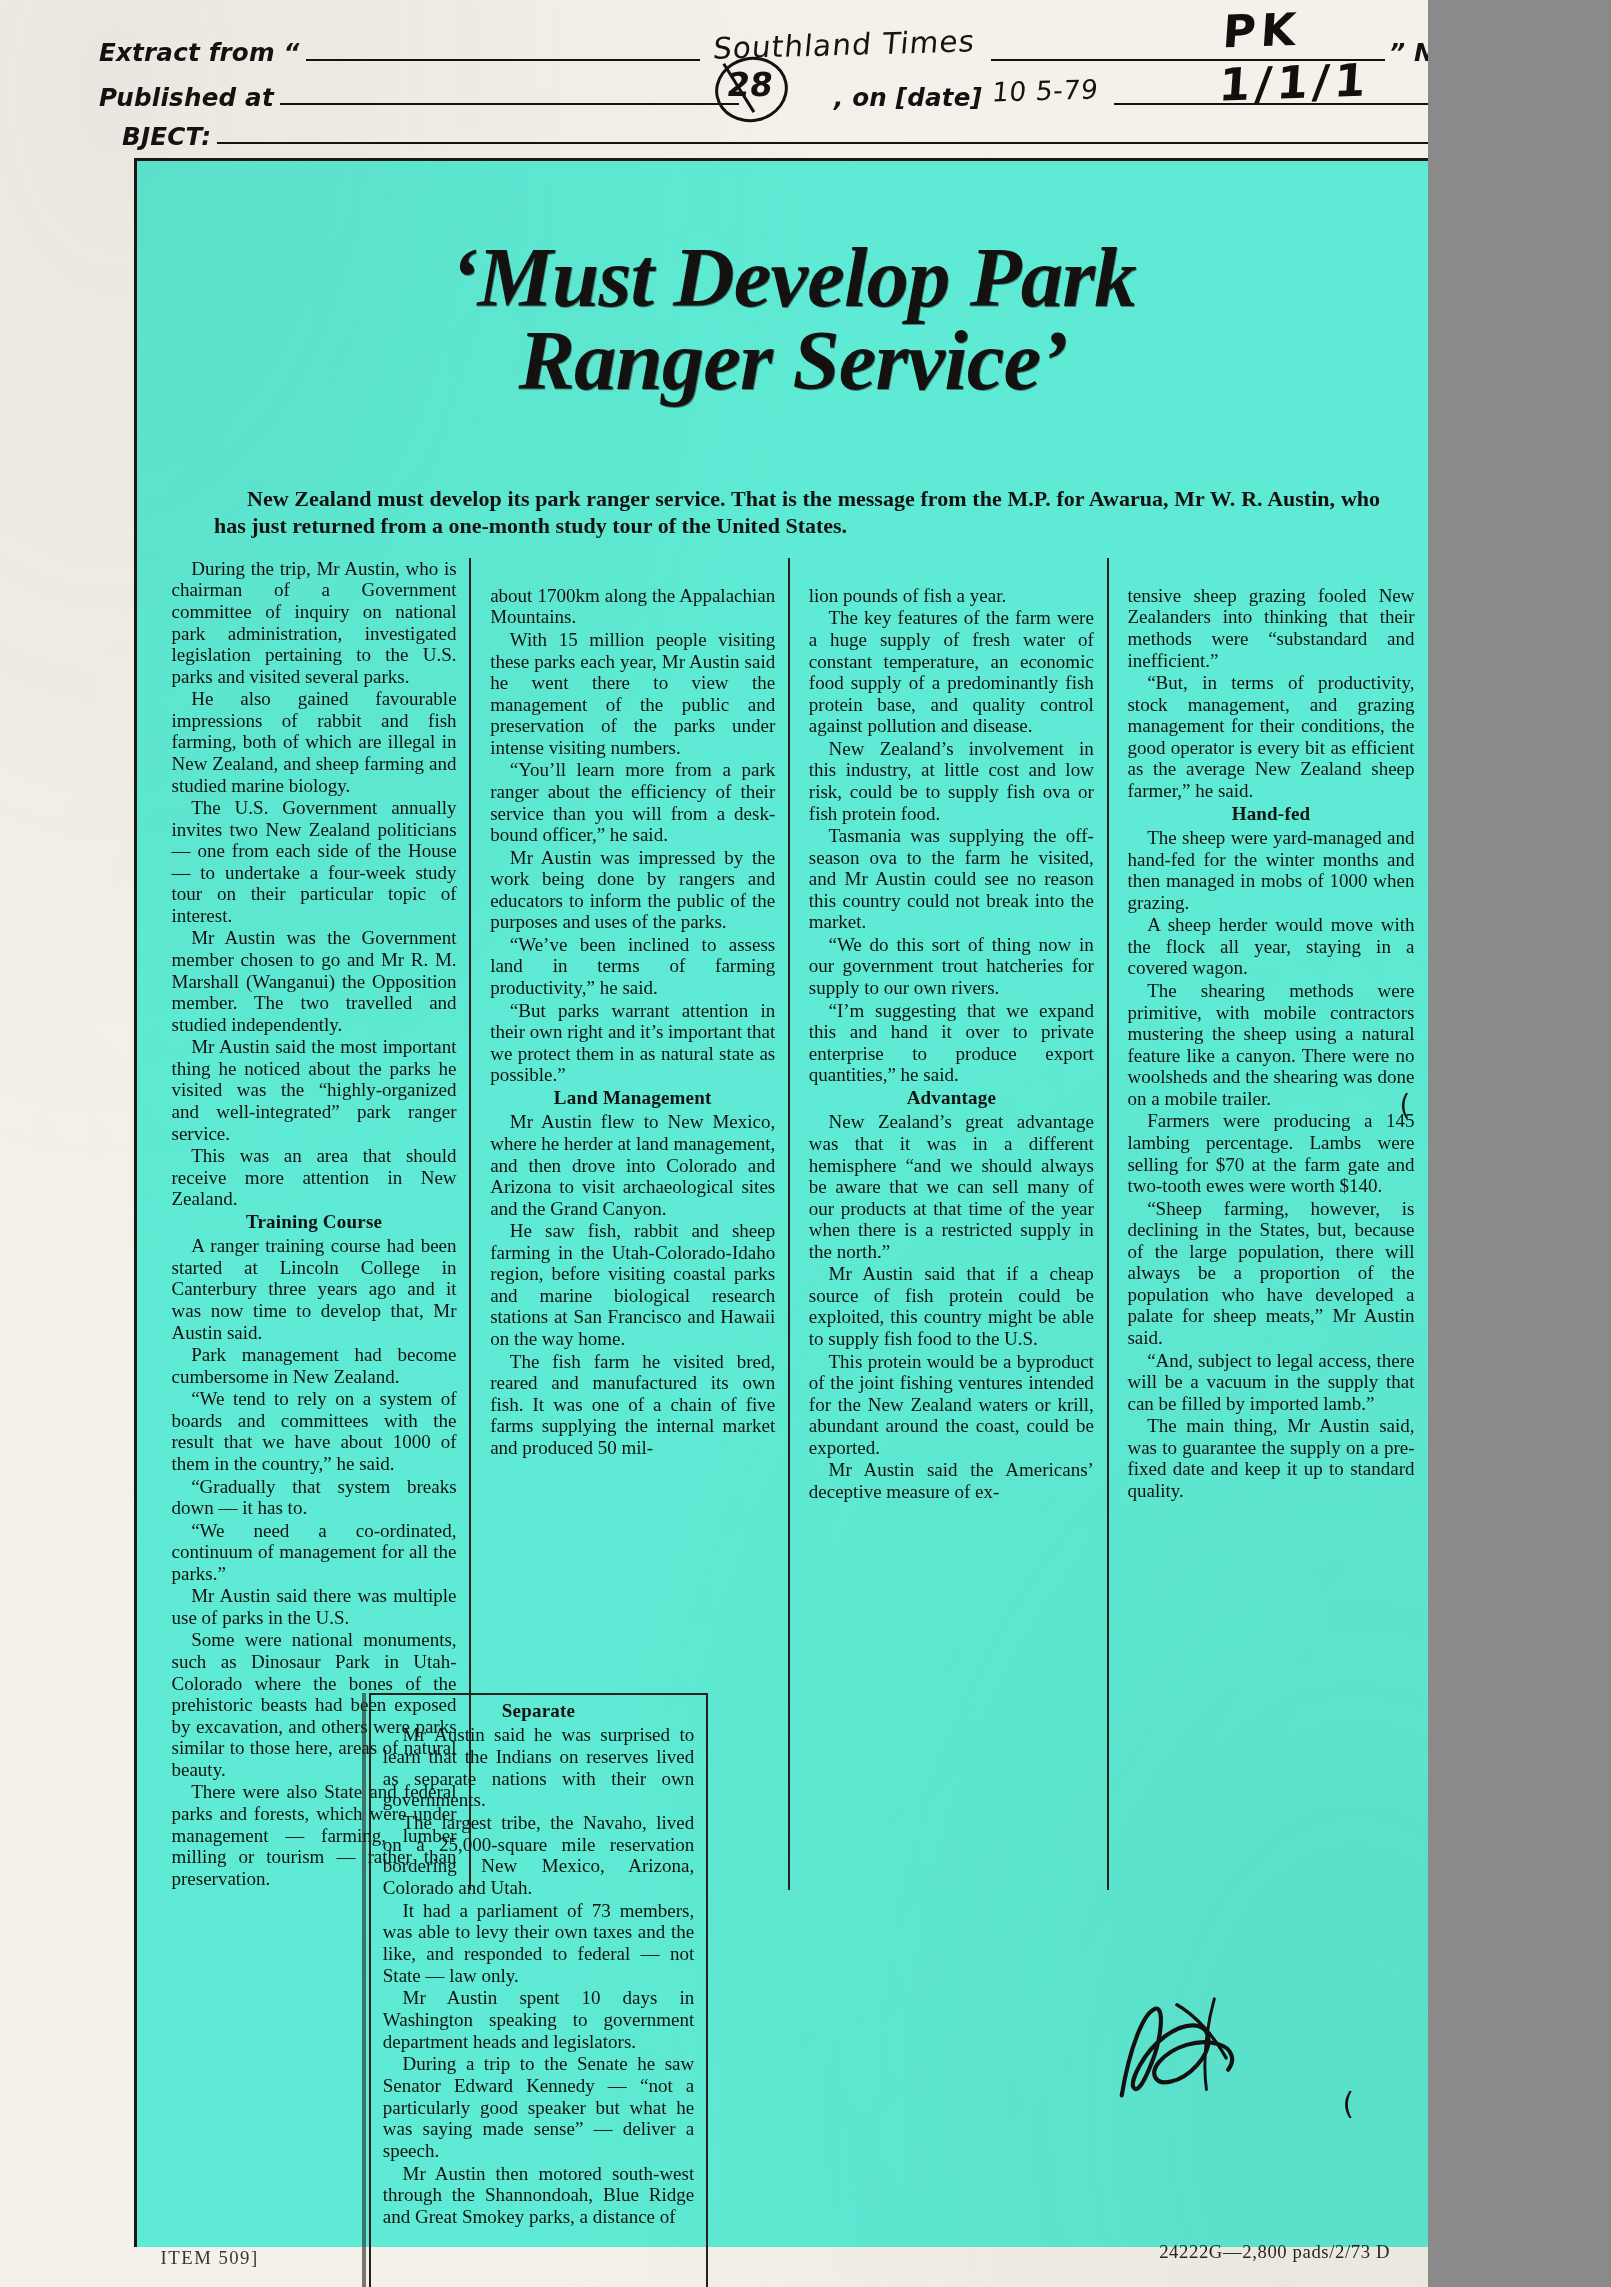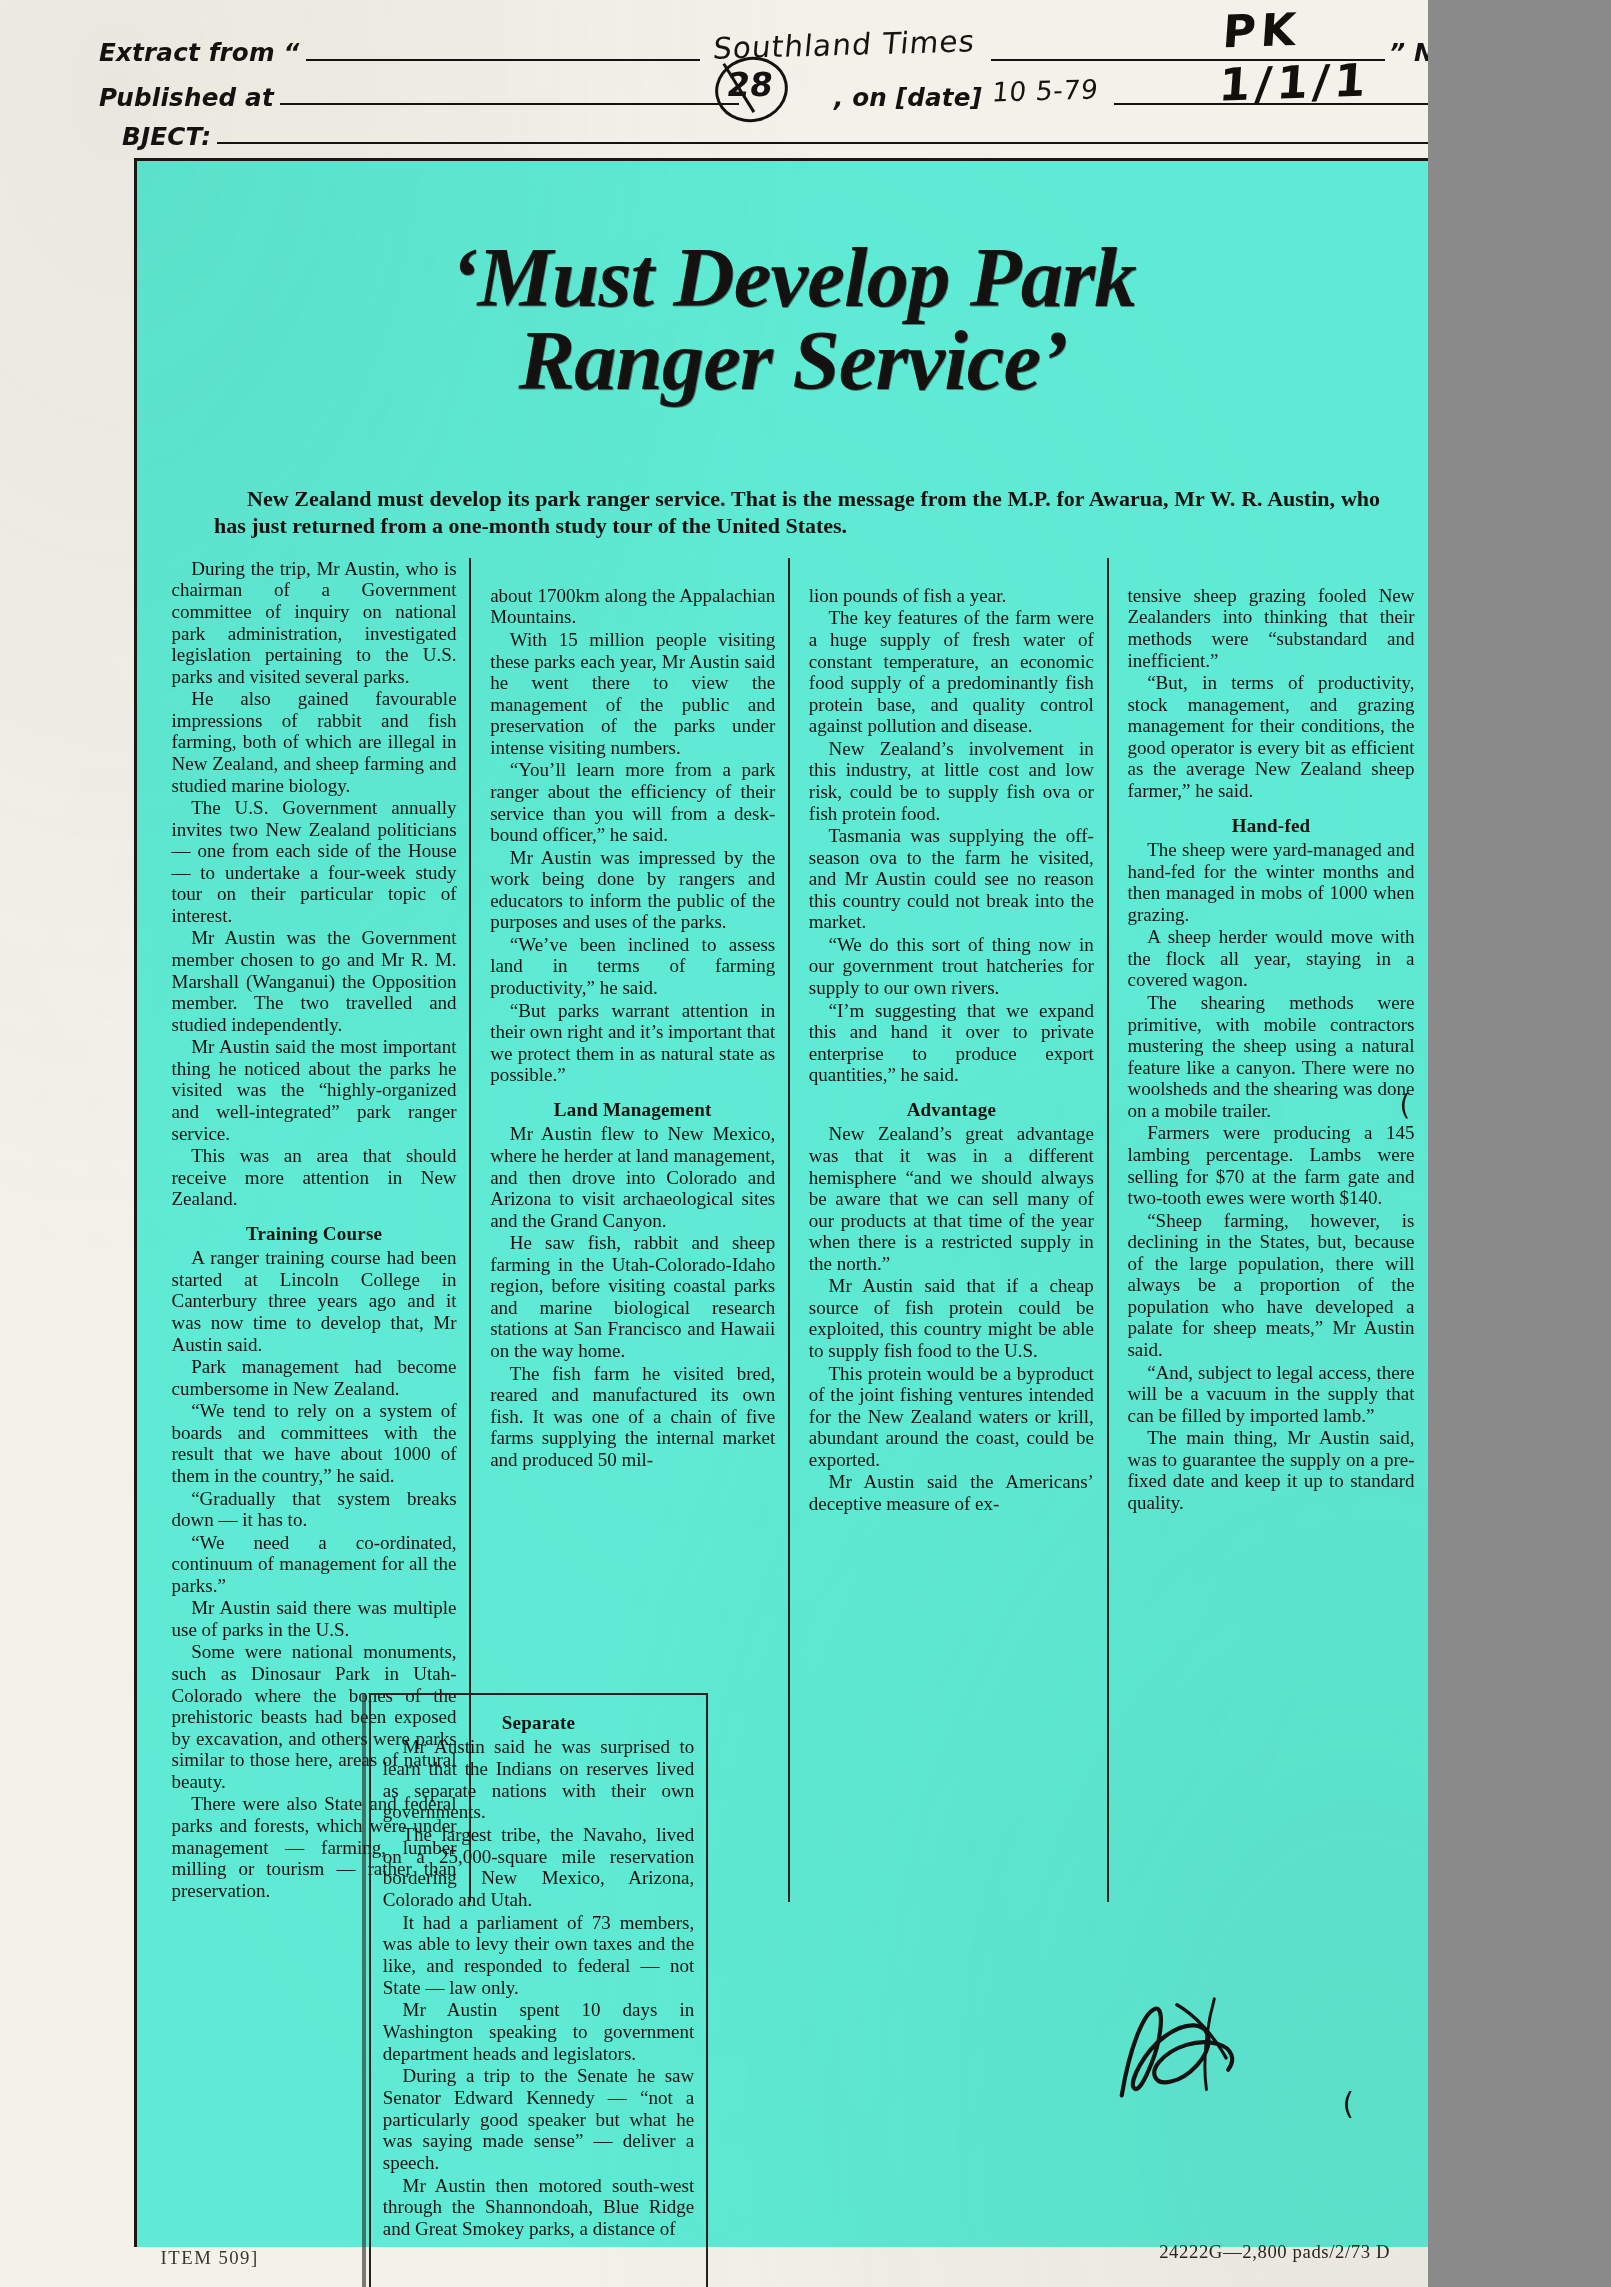--- a/index.html
+++ b/index.html
@@ -177,21 +177,21 @@
     margin: 0 0 1px 0;
     text-indent: 19.7px;
     -webkit-hyphens: none;
     hyphens: none;
   }
   .col p.noind { text-indent: 0; margin-top: 27px; }
   .sub {
     text-align: center;
     font-weight: 700;
     font-size: 19px;
-    margin: 13px 0 3px 0;
+    margin: 1px 0 3px 0;
     text-indent: 0;
     letter-spacing: 0.2px;
   }
 
   
   .lower {
     position: absolute;
     left: 232px;
     top: 1475px;
     width: 339px;

